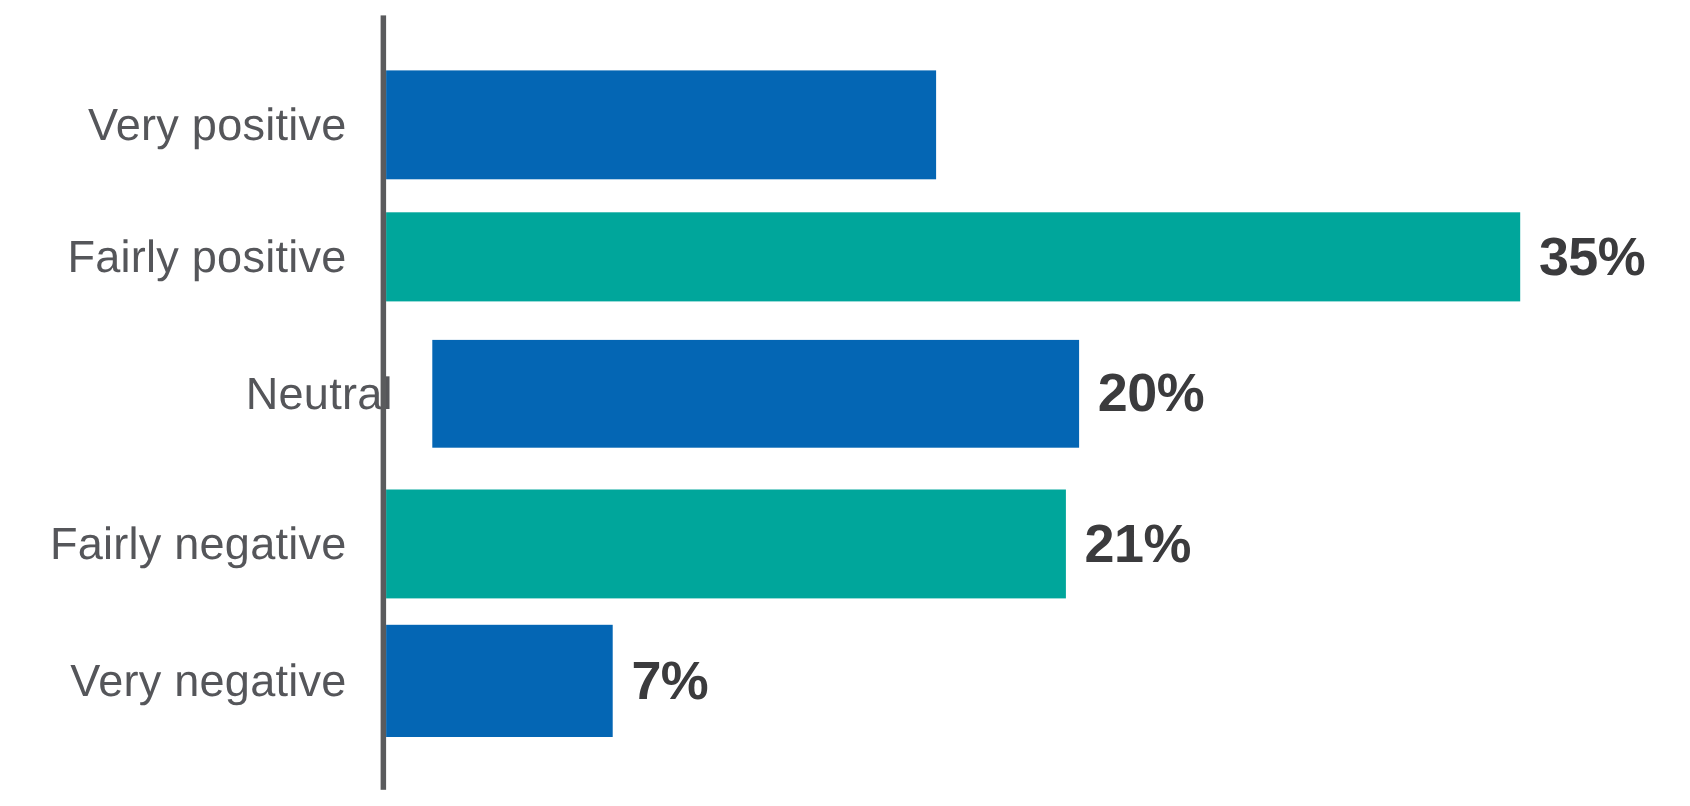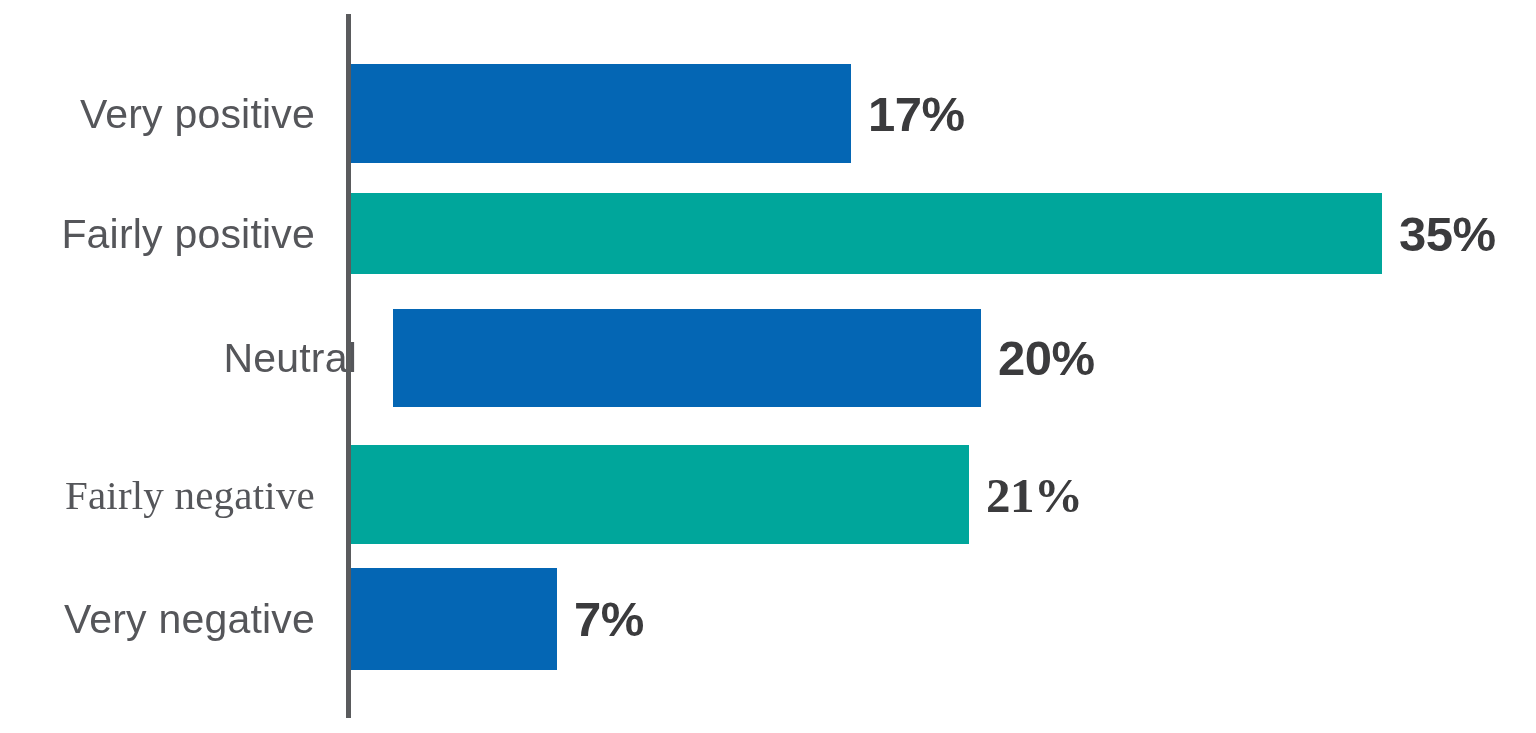--- a/index.html
+++ b/index.html
@@ -82,36 +82,35 @@
 </head>
 <body>
 
 <div id="chart-root">
 
   <div class="plot">
 
     <div class="bar-row" style="top: 64px; height: 99px;">
       <span class="cat-label">Very positive</span>
       <div class="bar blue" style="width: 500px; background: rgb(4, 102, 180);"></div>
-      <span class="value-label" style="left: 868px;">17%</span>
     </div>
 
     <div class="bar-row" style="top: 193px; height: 81px;">
       <span class="cat-label">Fairly positive</span>
       <div class="bar teal" style="width: 1031px; background: rgb(0, 166, 155);"></div>
       <span class="value-label" style="left: 1399px;">35%</span>
     </div>
 
     <div class="bar-row" style="top: 309px; height: 98px; margin-left: 42px;">
       <span class="cat-label">Neutral</span>
       <div class="bar blue" style="width: 588px; background: rgb(4, 102, 180);"></div>
       <span class="value-label" style="left: 956px;">20%</span>
     </div>
 
-    <div class="bar-row" style="top: 445px; height: 99px; font-family: Liberation Serif, serif;">
+    <div class="bar-row" style="top: 445px; height: 99px;">
       <span class="cat-label">Fairly negative</span>
       <div class="bar teal" style="width: 618px; background: rgb(0, 166, 155);"></div>
       <span class="value-label" style="left: 986px; text-align: right;">21%</span>
     </div>
 
     <div class="bar-row" style="top: 568px; height: 102px;">
       <span class="cat-label">Very negative</span>
       <div class="bar blue" style="width: 206px; background: rgb(4, 102, 180);"></div>
       <span class="value-label" style="left: 574px;">7%</span>
     </div>

